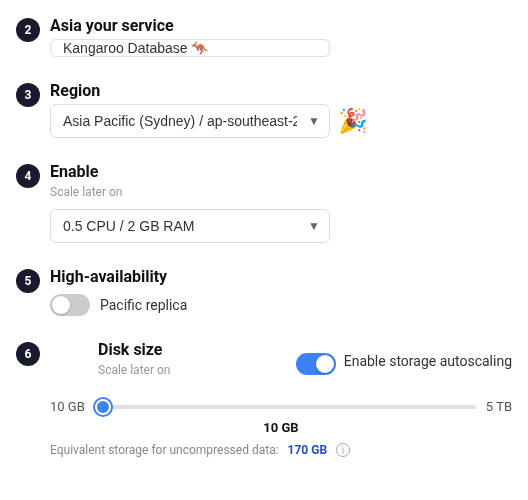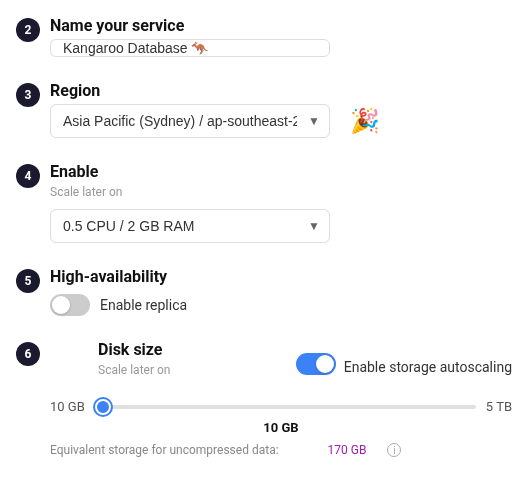--- a/index.html
+++ b/index.html
@@ -89,21 +89,21 @@
       top: 50%;
       transform: translateY(-50%);
       pointer-events: none;
       color: #666;
       font-size: 12px;
     }
 
     .region-row {
       display: flex;
       align-items: center;
-      gap: 20px;
+      gap: 8px;
     }
 
     .party-emoji {
       font-size: 24px;
     }
 
     
     .toggle-row {
       display: flex;
       align-items: center;
@@ -165,21 +165,21 @@
       align-items: center;
       justify-content: space-between;
       margin-bottom: 4px;
       margin-left: 48px;
     }
 
     .disk-title-group {}
 
     .autoscale-toggle-row {
       display: flex;
-      align-items: flex-end;
+      align-items: flex-start;
       gap: 8px;
     }
 
     
     .slider-row {
       display: flex;
       align-items: center;
       gap: 10px;
       margin: 12px 0 6px;
     }
@@ -219,33 +219,32 @@
 
     .slider-current-value {
       font-size: 13px;
       font-weight: 700;
       color: #111;
     }
 
     .equivalent-row {
       display: flex;
       align-items: center;
-      gap: 21px;
+      gap: 9px;
       margin-top: 4px;
     }
 
     .equivalent-text {
       font-size: 12px;
       color: #888;
     }
 
     .equivalent-value {
-      font-weight: 400;
-      color: #a21caf;
-      margin-left: 28px;
+      font-weight: 700;
+      color: #1d4ed8;
     }
 
     .info-icon {
       width: 14px;
       height: 14px;
       border-radius: 50%;
       border: 1.5px solid #aaa;
       display: inline-flex;
       align-items: center;
       justify-content: center;
@@ -258,21 +257,21 @@
     .disk-section-content {
       flex: 1;
     }
   </style>
 </head>
 <body>
 
 <div class="section">
   <div class="step-circle">2</div>
   <div class="section-content">
-    <div class="section-title">Name your service</div>
+    <div class="section-title">Asia your service</div>
     <input class="text-input" type="text" value="Kangaroo Database 🦘" style="">
   </div>
 </div>
 
 <div class="section">
   <div class="step-circle">3</div>
   <div class="section-content">
     <div class="section-title">Region</div>
     <div class="region-row">
       <div class="select-wrapper">
@@ -308,21 +307,21 @@
   <div class="step-circle">5</div>
   <div class="section-content">
     <div class="section-title">High-availability</div>
     <div class="toggle-row">
       <label class="toggle">
         <input type="checkbox" style="">
         <span class="toggle-slider off">
           <span class="toggle-knob off"></span>
         </span>
       </label>
-      <span class="toggle-label">Enable replica</span>
+      <span class="toggle-label">Pacific replica</span>
     </div>
   </div>
 </div>
 
 <div class="section">
   <div class="step-circle">6</div>
   <div class="disk-section-content">
     <div class="disk-header-row">
       <div class="disk-title-group">
         <div class="section-title">Disk size</div>

